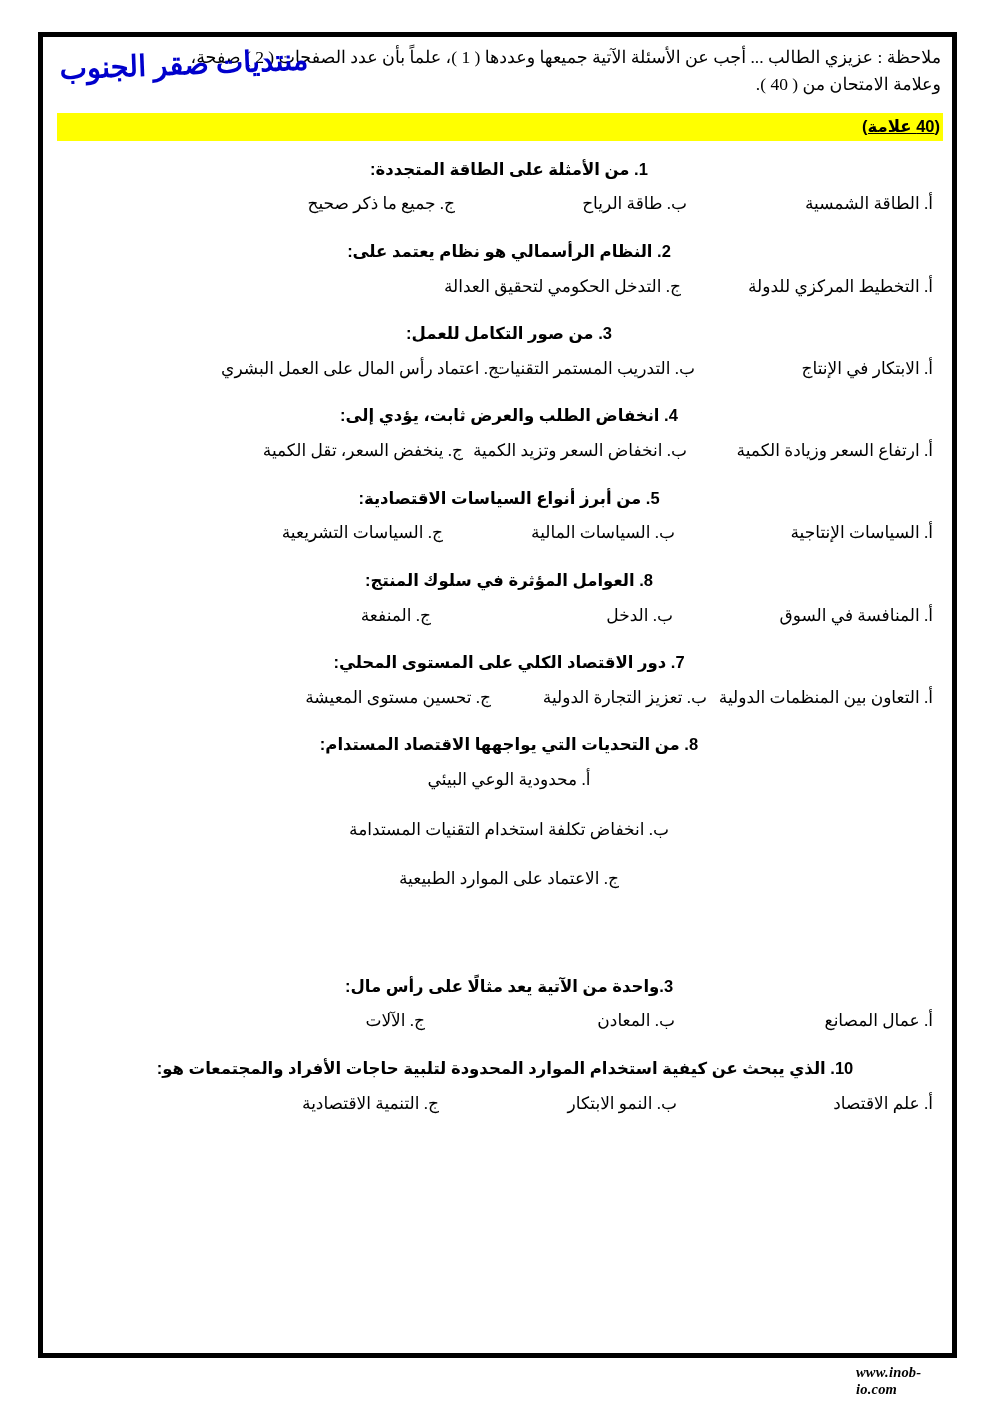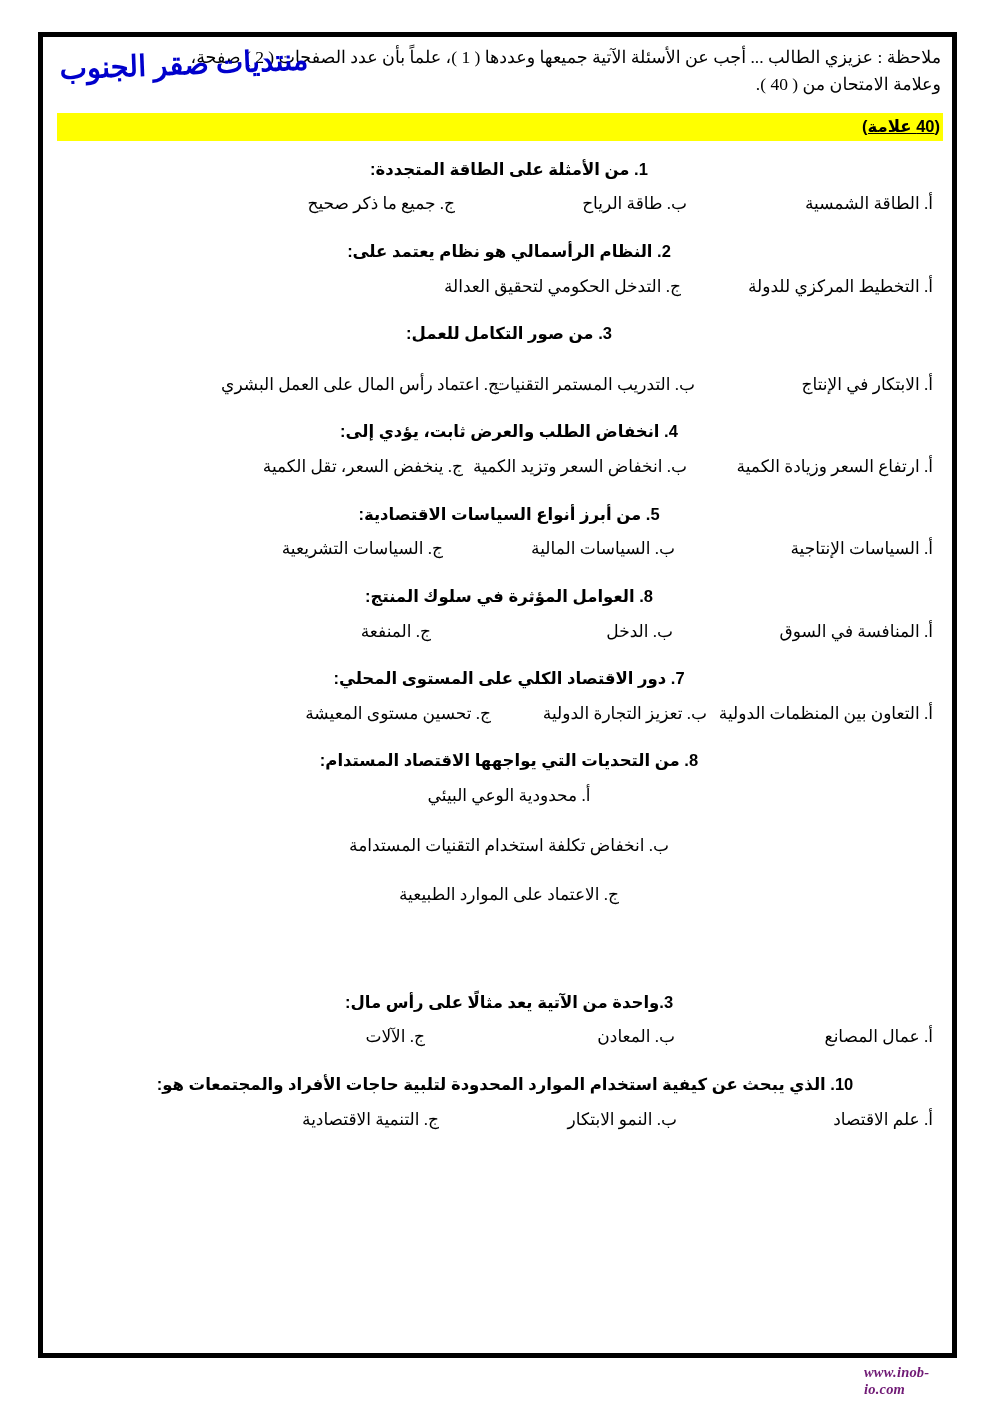--- a/index.html
+++ b/index.html
@@ -146,21 +146,21 @@
   .options-row .opt-b { width: 262px; text-align: right; }
   .options-row .opt-c { flex: 1; text-align: right; }
 
   
   .options-row.var-1 .opt-a { width: 238px; }
   .options-row.var-1 .opt-b { width: 232px; }
 
   .options-row.var-2 .opt-a { width: 244px; }
   .options-row.var-2 .opt-b { width: 232px; }
 
-  .options-row.var-3 .opt-a { width: 230px; margin-top: 16px; }
+  .options-row.var-3 .opt-a { width: 230px; }
   .options-row.var-3 .opt-b { width: 196px; }
 
   .options-row.var-4 .opt-a { width: 238px; }
   .options-row.var-4 .opt-b { width: 224px; }
 
   .options-row.var-5 .opt-a { width: 250px; }
   .options-row.var-5 .opt-b { width: 232px; }
 
   .options-row.var-6 .opt-a { width: 252px; }
   .options-row.var-6 .opt-b { width: 242px; }
@@ -189,28 +189,28 @@
 
   .spacer-gap { height: 58px; }
 
   
   .footer-url {
     position: absolute;
     left: 0;
     right: 16px;
     bottom: 6px;
     text-align: left;
-    padding-left: 8px;
+    padding-left: 0;
     padding-right: 26px;
     direction: ltr;
     font-family: "Liberation Serif", "DejaVu Serif", serif;
     font-style: italic;
     font-weight: 700;
     font-size: 14.5px;
-    color: #701a75;
+    color: #000000;
     letter-spacing: 0.2px;
   }
   .footer-url-inner {
     display: inline-block;
     margin-left: 856px;
   }
 </style>
 </head>
 <body>
 

